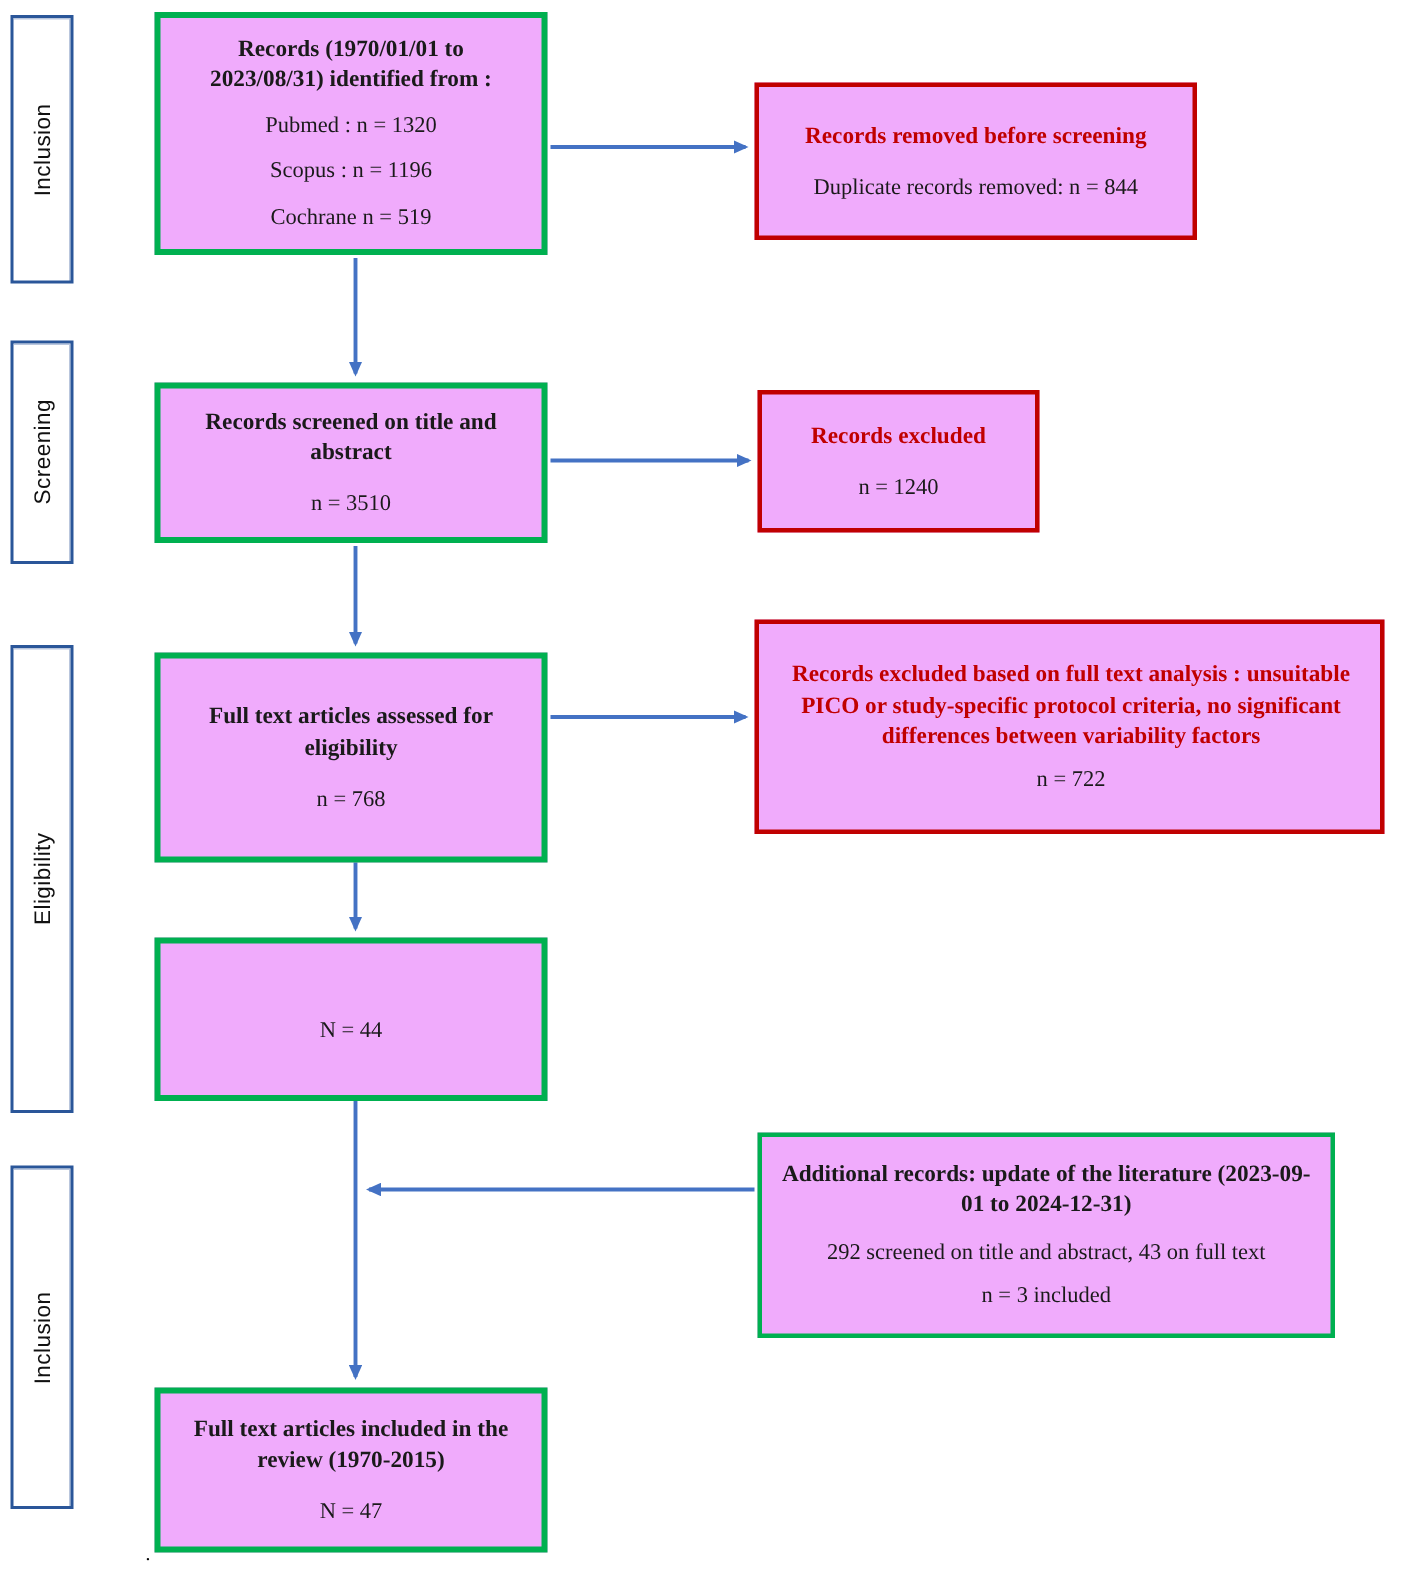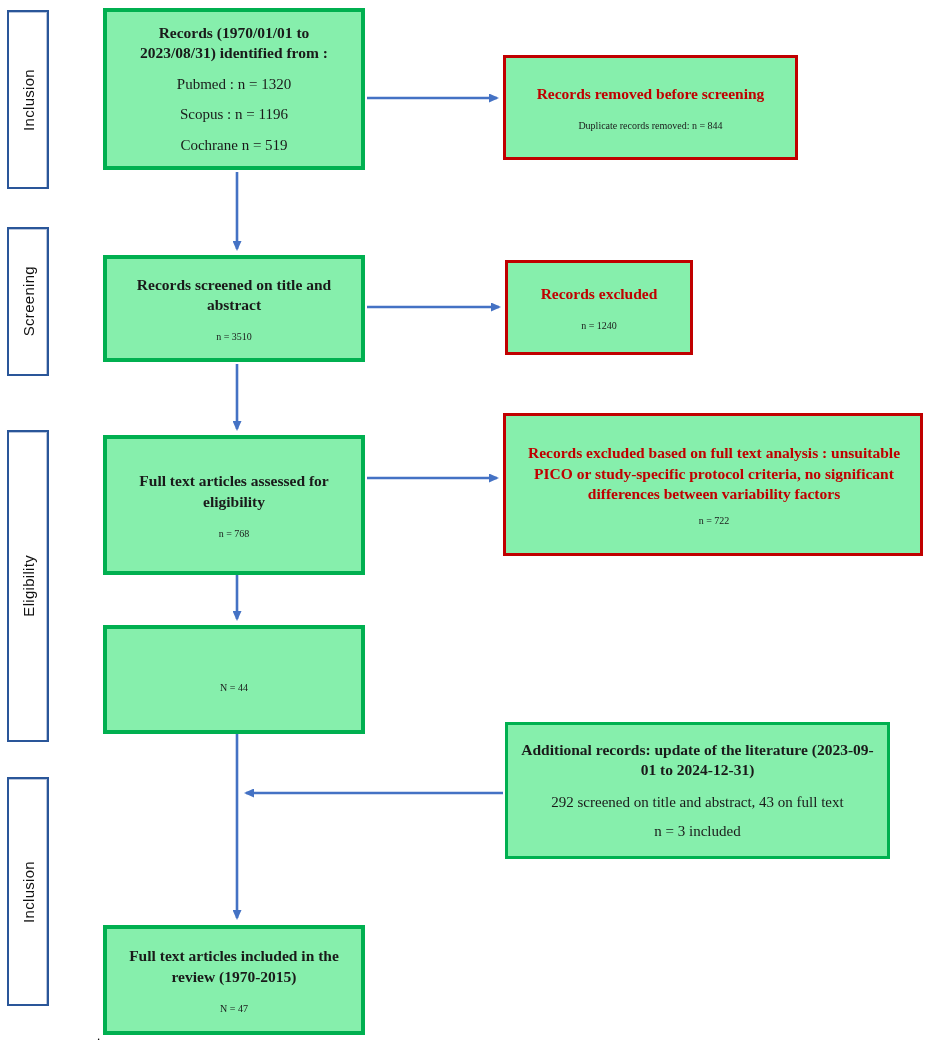--- a/index.html
+++ b/index.html
@@ -31,33 +31,33 @@
     transform:rotate(180deg);
     font-family:"Liberation Sans", sans-serif;
     font-size:15px;
     letter-spacing:.3px;
     color:#111;
     white-space:nowrap;
   }
   
   .box{
     position:absolute;
-    background:#86efac;
+    background:#f0abfc;
     display:flex;flex-direction:column;
     align-items:center;justify-content:center;
     text-align:center;
     box-sizing:border-box;
     padding:6px 12px;
   }
   .box.green{border:4px solid var(--green);}
   .box.red{border:3px solid var(--red);}
   .box .title{font-weight:bold;font-size:15.5px;line-height:1.32;}
   .box .title.redtxt{color:var(--red);}
   .box .line{font-size:15px;line-height:1.3;margin-top:11px;}
-  .box .count{font-size:10px;margin-top:16px;}
+  .box .count{font-size:15px;margin-top:16px;}
   .box.tight{padding:4px 10px;}
   
   #arrows{position:absolute;left:0;top:0;pointer-events:none;}
   
   .dot{
     position:absolute;left:97px;top:1028px;
     font-size:13px;color:#000;
     font-family:"Liberation Serif", serif;
   }
 </style>
@@ -129,21 +129,21 @@
   <div class="box red" style="left:505px;top:260px;width:188px;height:95px;">
     <div class="title redtxt">Records excluded</div>
     <div class="count">n = 1240</div>
   </div>
 
   <div class="box red tight" style="left:503px;top:413px;width:420px;height:143px;padding-left:12px;">
     <div class="title redtxt">Records excluded based on full text analysis : unsuitable PICO or study-specific protocol criteria, no significant differences between variability factors</div>
     <div class="count" style="margin-top:10px;">n = 722</div>
   </div>
 
-  <div class="box green tight" style="left:505px;top:722px;width:385px;height:137px;border-width:3px;">
+  <div class="box green tight" style="left:505px;top:755px;width:385px;height:137px;border-width:3px;">
     <div class="title">Additional records: update of the literature (2023-09-01 to 2024-12-31)</div>
     <div class="line" style="margin-top:13px;">292 screened on title and abstract, 43 on full text</div>
     <div class="line" style="margin-top:9px;">n = 3 included</div>
   </div>
 
   <div class="dot">.</div>
 
 </div>
 
 </body></html>

